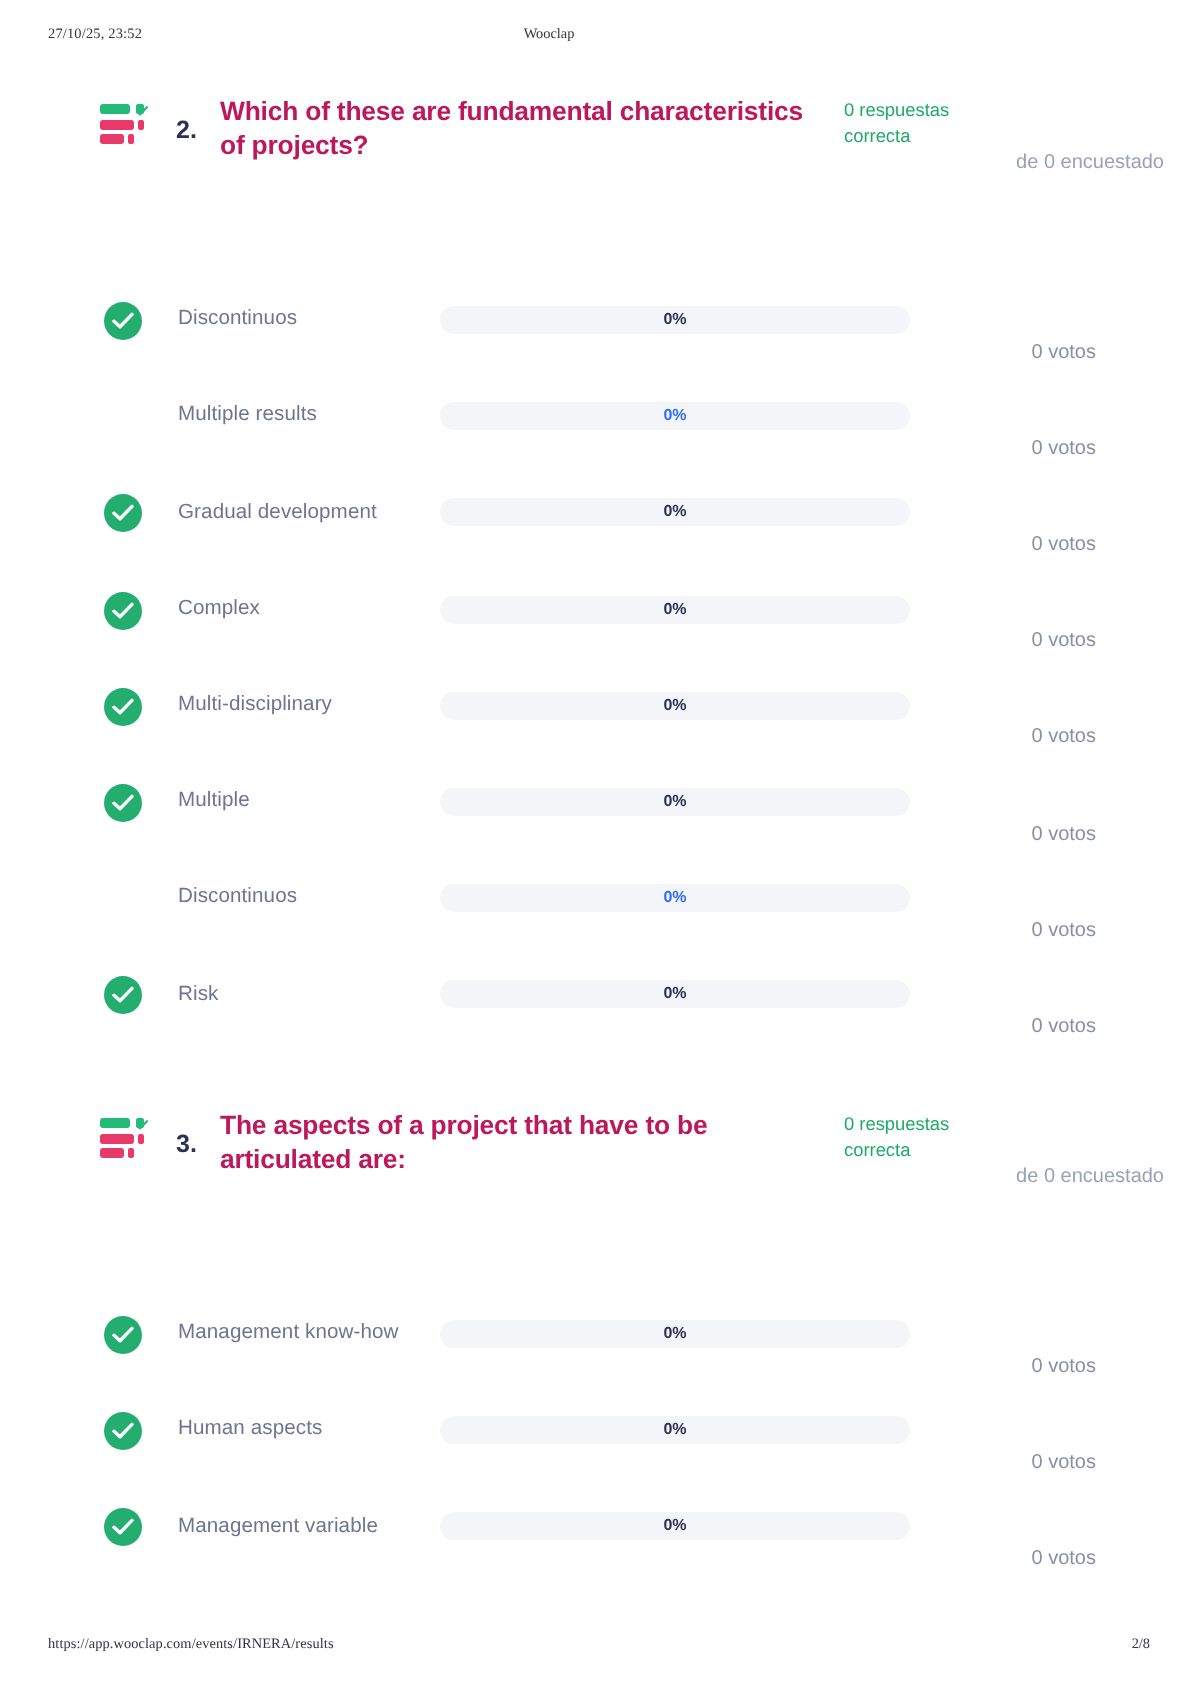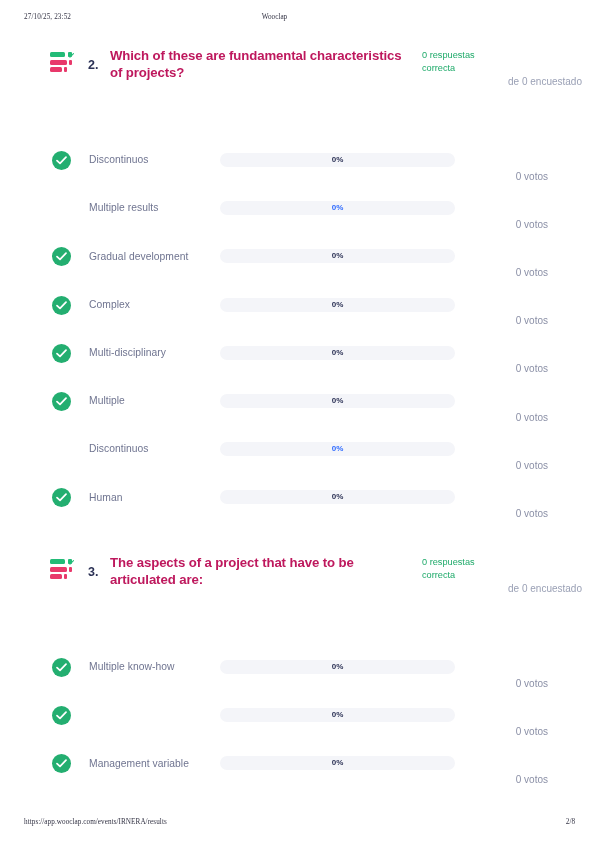--- a/index.html
+++ b/index.html
@@ -323,21 +323,21 @@
             <div class="bar-pct blue">0%</div>
           </div>
           <div class="votes">0 votos</div>
         </div>
         <div class="answer-row" style="top: 381.4px;">
           <div class="check-badge">
             <svg width="11" height="9" viewBox="0 0 11 9">
               <path d="M1 4.6 L4 7.4 L10 1.2" fill="none" stroke="#ffffff" stroke-width="1.7" stroke-linecap="round" stroke-linejoin="round"></path>
             </svg>
           </div>
-          <div class="answer-label">Human</div>
+          <div class="answer-label">Risk</div>
           <div class="bar-track">
             <div class="bar-pct">0%</div>
           </div>
           <div class="votes">0 votos</div>
         </div>
       </div>
     </div>
     <div class="question-block" id="q-block-1">
       <div class="q-head">
         <div class="poll-icon">
@@ -358,32 +358,33 @@
           <div class="surveyed">de 0 encuestado</div>
         </div>
       </div>
       <div class="answers" style="height: 144.6px;">
         <div class="answer-row" style="top: 44px;">
           <div class="check-badge">
             <svg width="11" height="9" viewBox="0 0 11 9">
               <path d="M1 4.6 L4 7.4 L10 1.2" fill="none" stroke="#ffffff" stroke-width="1.7" stroke-linecap="round" stroke-linejoin="round"></path>
             </svg>
           </div>
-          <div class="answer-label">Multiple know-how</div>
+          <div class="answer-label">Management know-how</div>
           <div class="bar-track">
             <div class="bar-pct">0%</div>
           </div>
           <div class="votes">0 votos</div>
         </div>
         <div class="answer-row" style="top: 92.2px;">
           <div class="check-badge">
             <svg width="11" height="9" viewBox="0 0 11 9">
               <path d="M1 4.6 L4 7.4 L10 1.2" fill="none" stroke="#ffffff" stroke-width="1.7" stroke-linecap="round" stroke-linejoin="round"></path>
             </svg>
           </div>
+          <div class="answer-label">Human aspects</div>
           <div class="bar-track">
             <div class="bar-pct">0%</div>
           </div>
           <div class="votes">0 votos</div>
         </div>
         <div class="answer-row" style="top: 140.4px;">
           <div class="check-badge">
             <svg width="11" height="9" viewBox="0 0 11 9">
               <path d="M1 4.6 L4 7.4 L10 1.2" fill="none" stroke="#ffffff" stroke-width="1.7" stroke-linecap="round" stroke-linejoin="round"></path>
             </svg>

